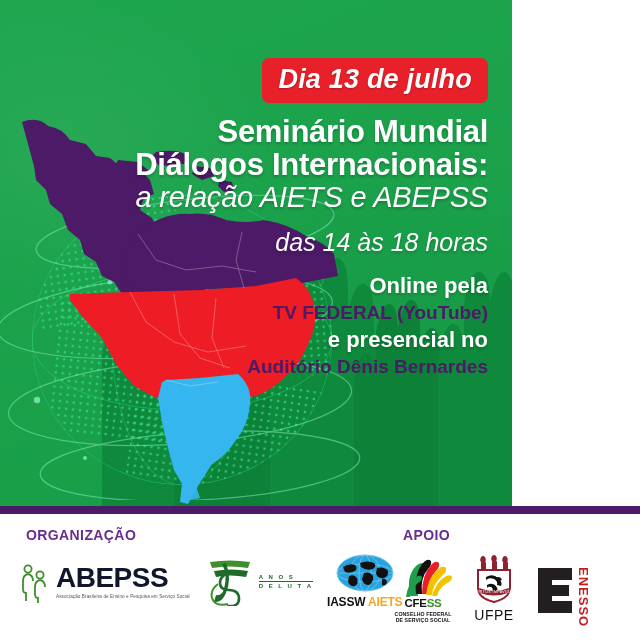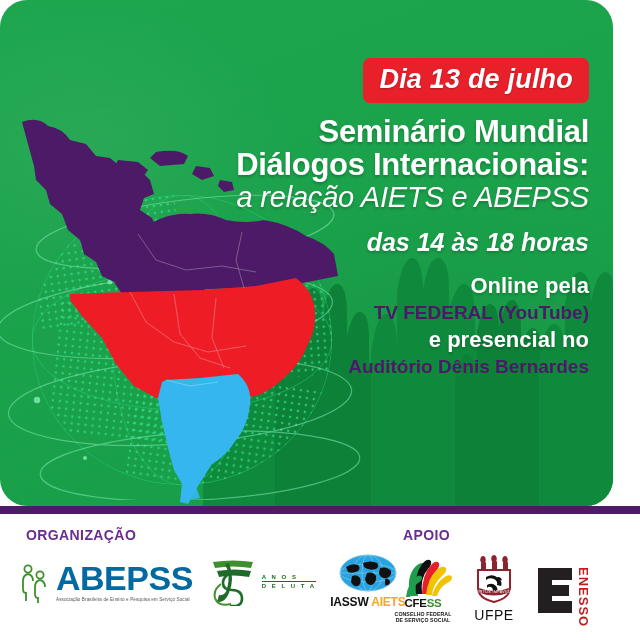--- a/index.html
+++ b/index.html
@@ -6,24 +6,23 @@
   html,body { width:640px; height:640px; overflow:hidden; }
   body {
     font-family:"Liberation Sans", sans-serif;
     background:#ffffff;
     position:relative;
   }
   .poster { position:absolute; inset:0; width:640px; height:640px; }
 
   
   .hero {
-    position:absolute; left:0; top:0; width:613px; height:506px;
+    position:absolute; left:0; top:0; width:512px; height:506px;
     background:#17a349;
     overflow:hidden;
-    border-radius:27px;
   }
   .hero-noise {
     position:absolute; inset:0;
     background:
       radial-gradient(ellipse 300px 220px at 14% 30%, rgba(255,255,255,.055), rgba(255,255,255,0) 70%),
       radial-gradient(ellipse 420px 320px at 72% 78%, rgba(0,0,0,.05), rgba(0,0,0,0) 70%),
       linear-gradient(160deg, rgba(255,255,255,.03), rgba(0,0,0,.04));
     pointer-events:none;
   }
 
@@ -58,21 +57,21 @@
   .t1, .t2 {
     color:#ffffff; font-weight:bold; font-size:31px; line-height:1.06;
     letter-spacing:-.3px; text-shadow:0 2px 3px rgba(0,0,0,.22);
   }
   .t1 { margin-top:13px;text-align:right; }
   .t3 {
     color:#ffffff; font-weight:normal; font-size:29px; line-height:1.1;
     letter-spacing:-.2px; text-shadow:0 2px 3px rgba(0,0,0,.22);font-style:italic;
   }
   .t4 {
-    color:#ffffff; font-style:italic; font-weight:700; font-size:25px;
+    color:#ffffff; font-style:italic; font-weight:400; font-size:25px;
     margin-top:14px; text-shadow:0 2px 3px rgba(0,0,0,.2);
   }
 
   .l-white {
     color:#ffffff; font-weight:bold; font-size:22px; line-height:1.18;
     text-shadow:0 2px 3px rgba(0,0,0,.22);
   }
   .l-purple {
     color:#4c1a66; font-weight:bold; font-size:19px; line-height:1.2;
   }
@@ -90,21 +89,21 @@
   .apoio-label { position:absolute; left:403px; top:13px; }
 
   .logos-org { position:absolute; left:20px; top:40px; display:flex; align-items:center; gap:14px; }
   .logos-apoio { position:absolute; left:392px; top:40px; display:flex; align-items:center; gap:16px; }
 
   .logo { display:flex; flex-direction:column; align-items:center; }
 
   
   .abepss { display:flex; align-items:center; gap:6px; }
   .abepss-word {
-    color:#0369a1; font-weight:bold; font-size:34px; letter-spacing:-.5px; line-height:1;
+    color:#0f172a; font-weight:bold; font-size:28px; letter-spacing:-.5px; line-height:1;
   }
   .abepss-tag {
     color:#555; font-size:4.6px; letter-spacing:.1px; margin-top:2px; white-space:nowrap;
   }
 
   
   .anos-txt { display:flex; flex-direction:column; line-height:1.25; }
   .anos-txt span {
     color:#1f6b2a; font-size:6px; font-weight:bold; letter-spacing:2px;
     border-top:1px solid #1f6b2a; padding-top:1px;

